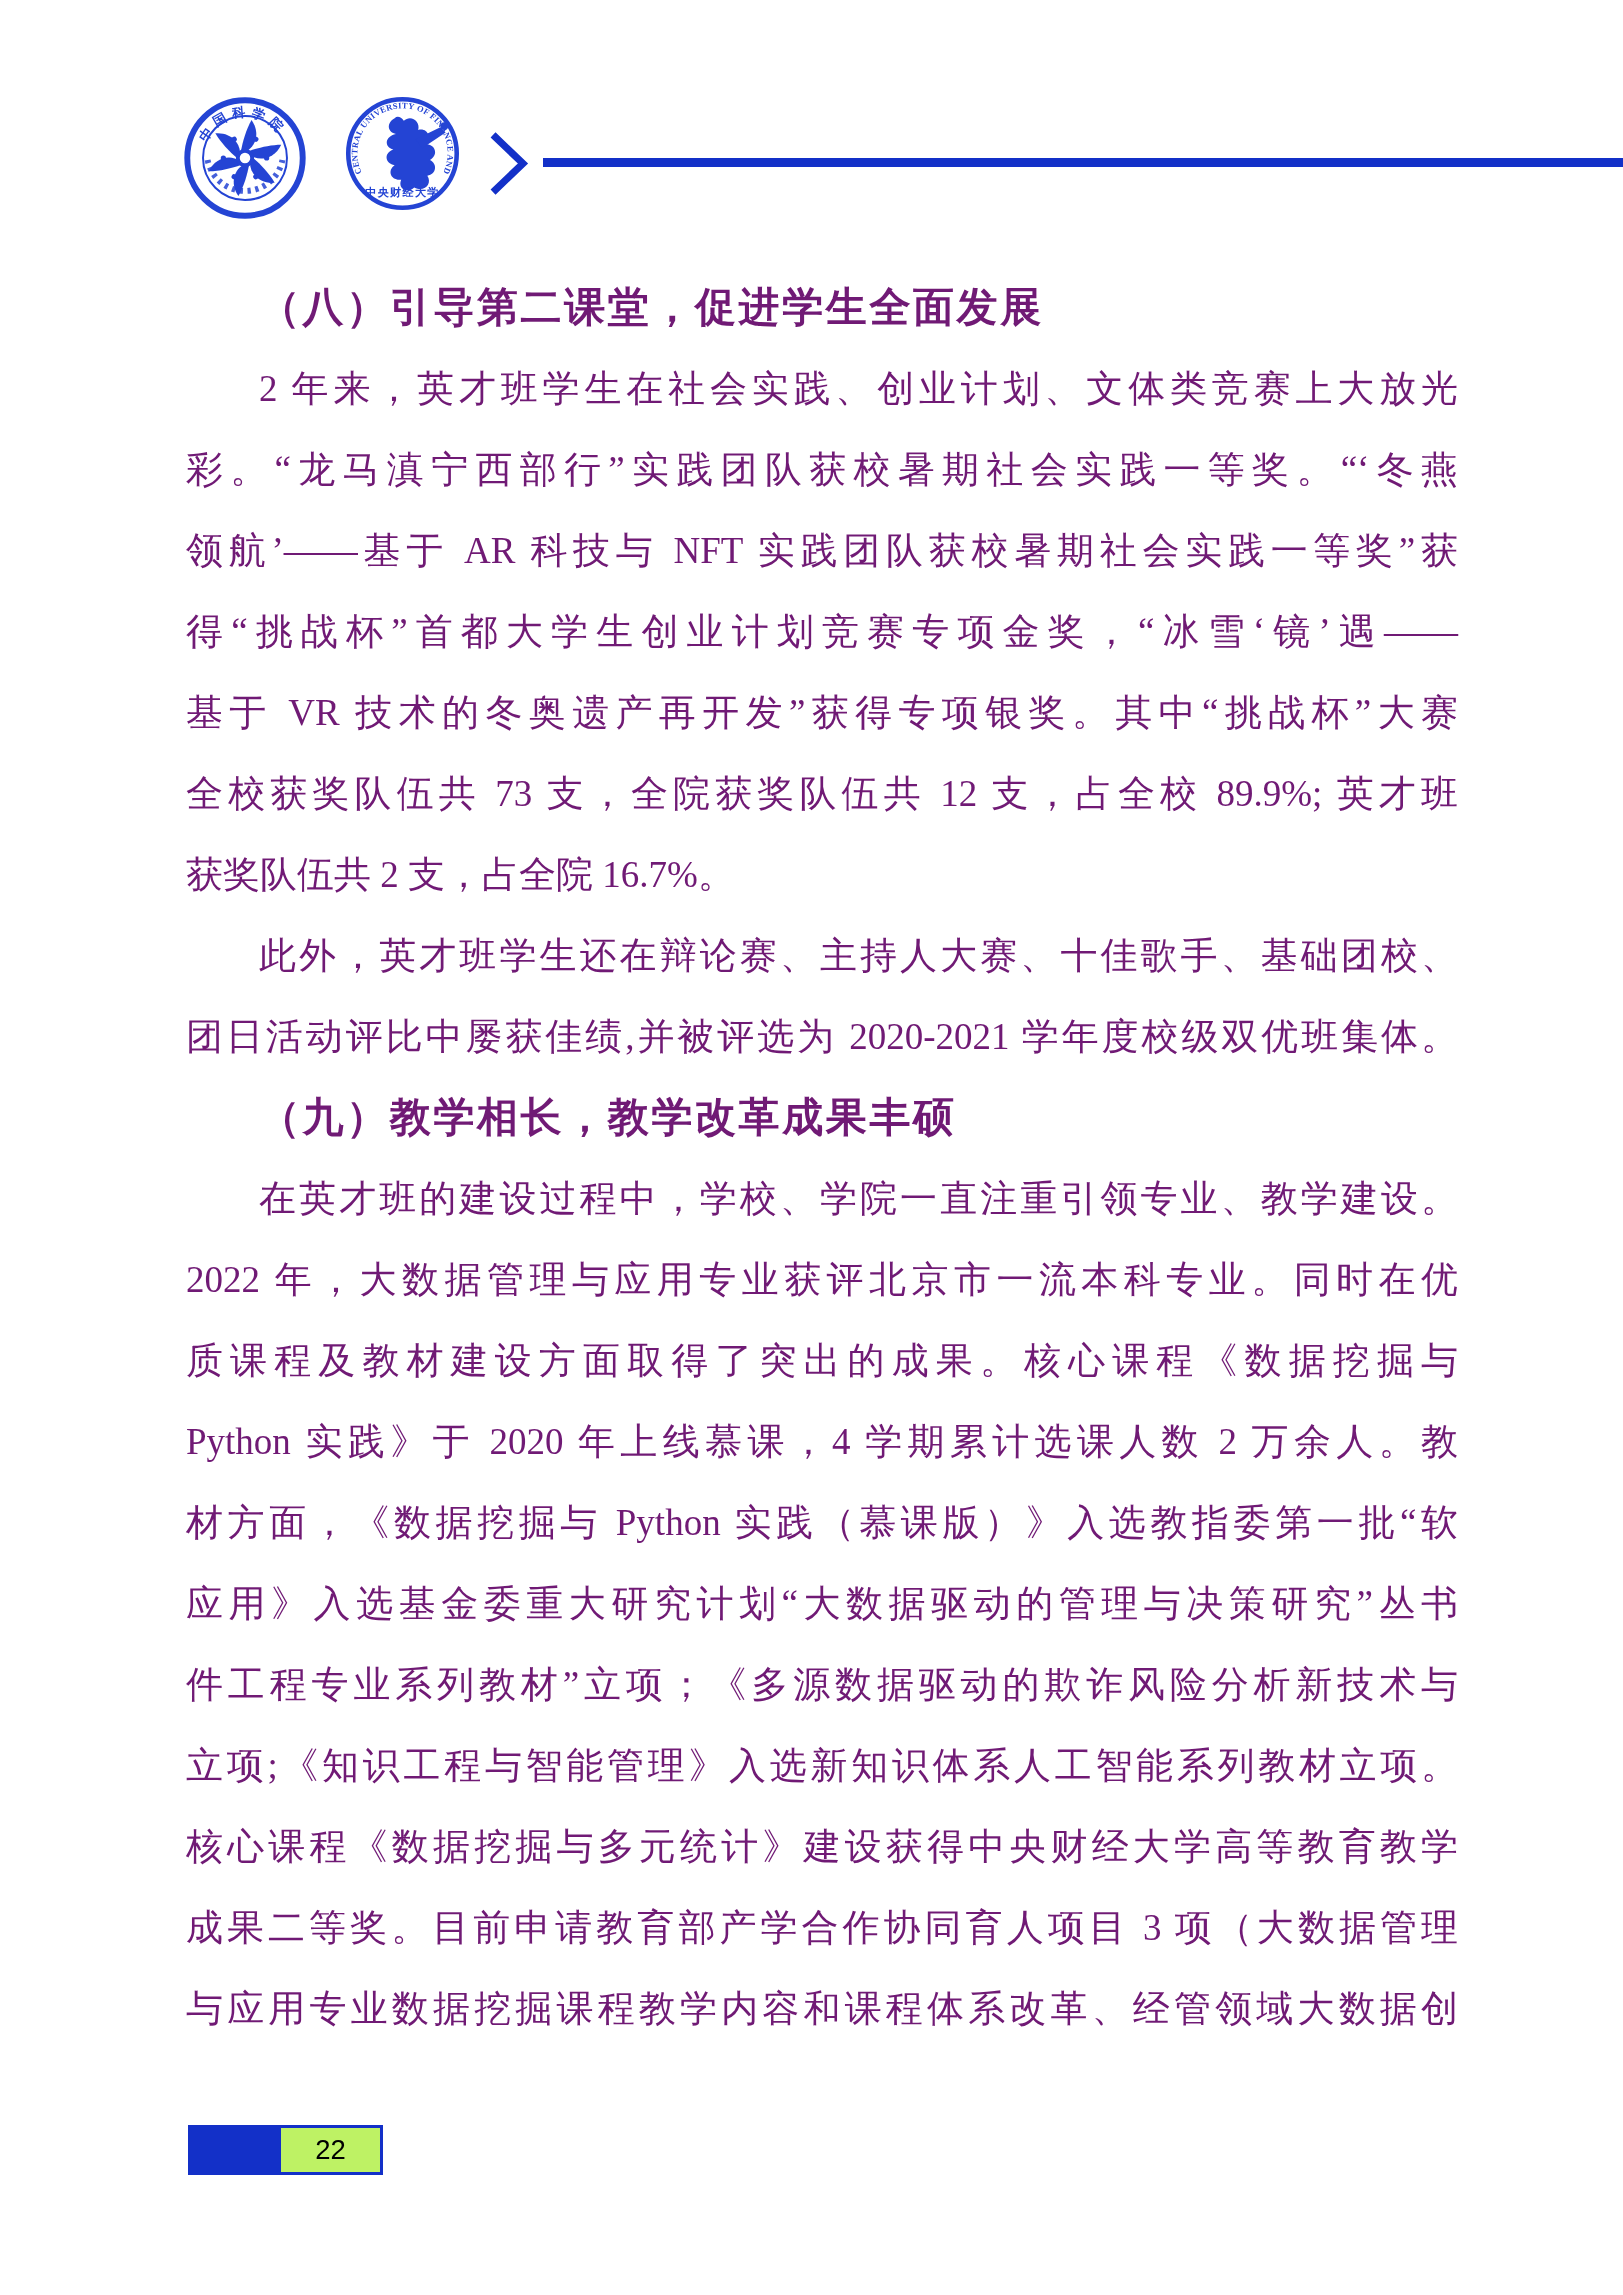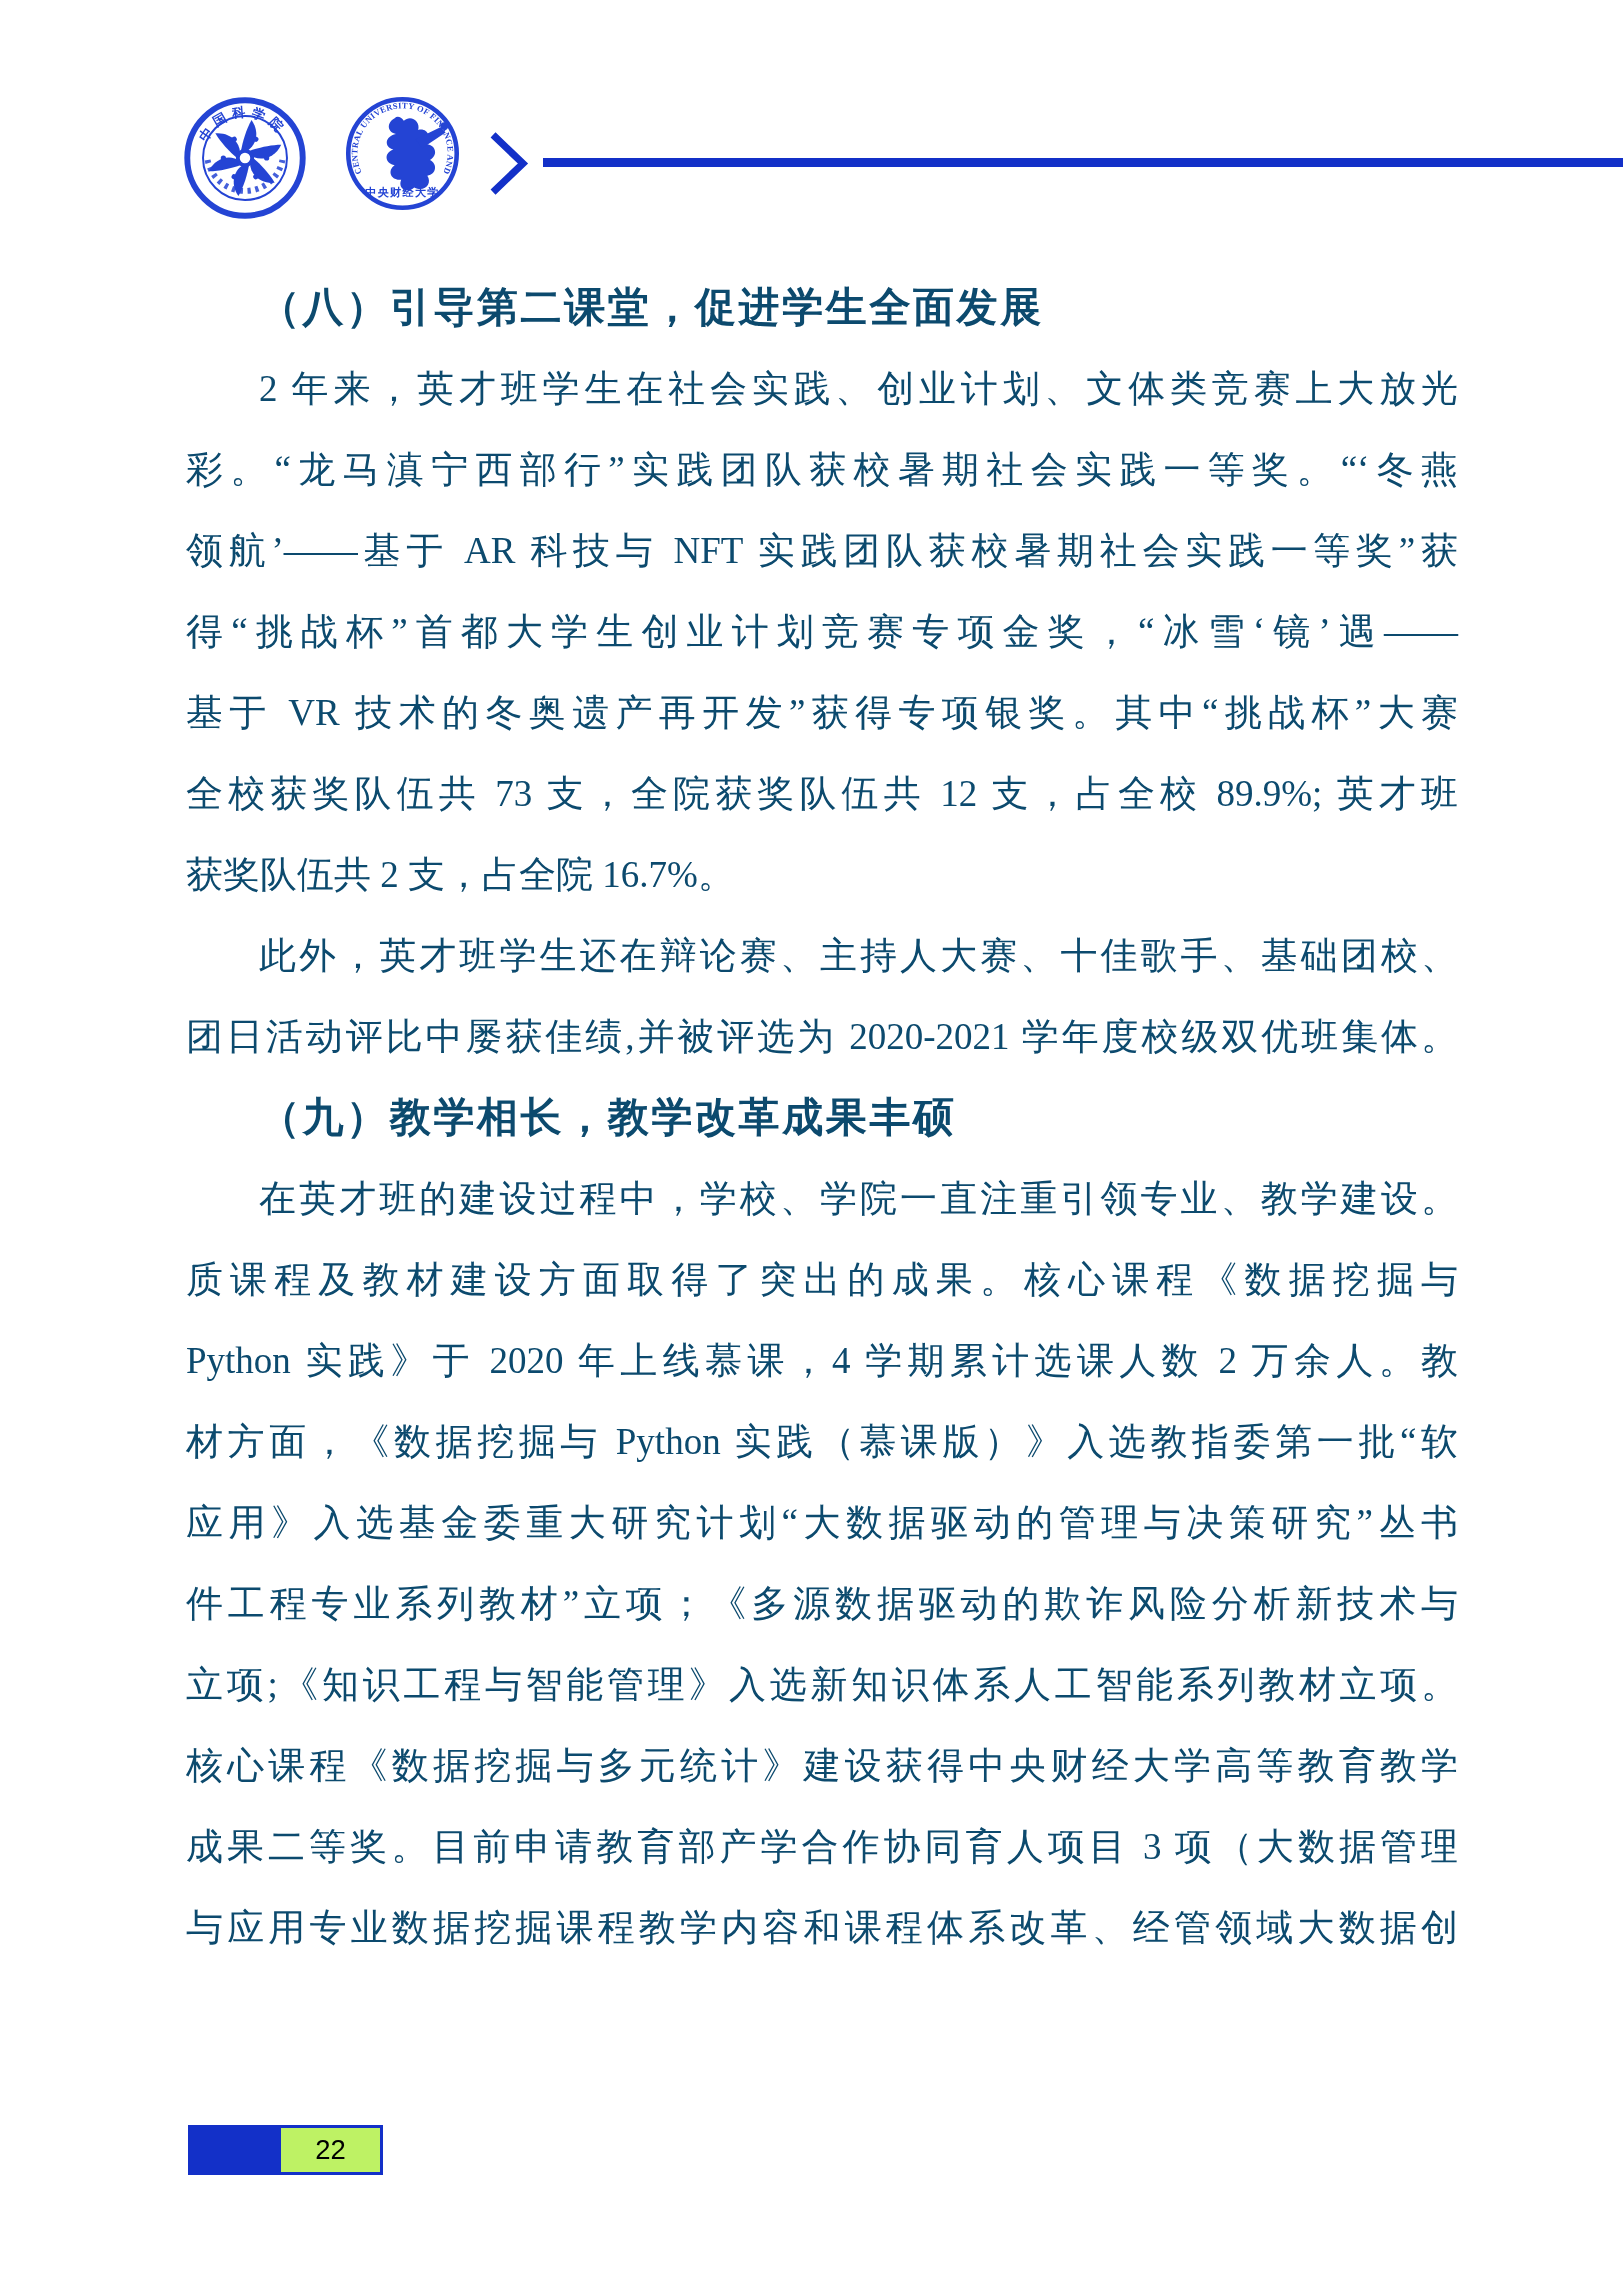--- a/index.html
+++ b/index.html
@@ -9,21 +9,21 @@
   }
   
   .logo{position:absolute;}
   #logo-cas{left:184px;top:97px;}
   #logo-cufe{left:345px;top:96px;}
   .chev{position:absolute;left:485px;top:131px;}
   .rule{position:absolute;left:543px;top:158px;width:1080px;height:8.5px;background:#1330c8;}
   
   .content{position:absolute;left:186px;top:267px;width:1272px;}
   .ln{
-    height:81px;line-height:81px;font-size:37px;color:#0c4a6e;
+    height:81px;line-height:81px;font-size:37px;color:#701a75;
     text-align:justify;text-align-last:justify;text-justify:inter-character;
   }
   .ln.h{
     font-size:41px;font-weight:bold;text-align:left;text-align-last:left;
     padding-left:73px;letter-spacing:2.6px;
   }
   .ln.ind{text-indent:73px;}
   .ln.end{text-align-last:left;}
   
   .footer{position:absolute;left:188px;top:2125px;height:50px;display:flex;}
@@ -108,20 +108,21 @@
     <div class="ln">彩。“龙马滇宁西部行”实践团队获校暑期社会实践一等奖。“‘冬燕</div>
     <div class="ln">领航’——基于 AR 科技与 NFT 实践团队获校暑期社会实践一等奖”获</div>
     <div class="ln">得“挑战杯”首都大学生创业计划竞赛专项金奖，“冰雪‘镜’遇——</div>
     <div class="ln">基于 VR 技术的冬奥遗产再开发”获得专项银奖。其中“挑战杯”大赛</div>
     <div class="ln">全校获奖队伍共 73 支，全院获奖队伍共 12 支，占全校 89.9%; 英才班</div>
     <div class="ln end">获奖队伍共 2 支，占全院 16.7%。</div>
     <div class="ln ind">此外，英才班学生还在辩论赛、主持人大赛、十佳歌手、基础团校、</div>
     <div class="ln">团日活动评比中屡获佳绩,并被评选为 2020-2021 学年度校级双优班集体。</div>
     <div class="ln h">（九）教学相长，教学改革成果丰硕</div>
     <div class="ln ind">在英才班的建设过程中，学校、学院一直注重引领专业、教学建设。</div>
+    <div class="ln">2022 年，大数据管理与应用专业获评北京市一流本科专业。同时在优</div>
     <div class="ln">质课程及教材建设方面取得了突出的成果。核心课程《数据挖掘与</div>
     <div class="ln">Python 实践》于 2020 年上线慕课，4 学期累计选课人数 2 万余人。教</div>
     <div class="ln">材方面，《数据挖掘与 Python 实践（慕课版）》入选教指委第一批“软</div>
     <div class="ln">应用》入选基金委重大研究计划“大数据驱动的管理与决策研究”丛书</div>
     <div class="ln">件工程专业系列教材”立项；《多源数据驱动的欺诈风险分析新技术与</div>
     <div class="ln">立项;《知识工程与智能管理》入选新知识体系人工智能系列教材立项。</div>
     <div class="ln">核心课程《数据挖掘与多元统计》建设获得中央财经大学高等教育教学</div>
     <div class="ln">成果二等奖。目前申请教育部产学合作协同育人项目 3 项（大数据管理</div>
     <div class="ln">与应用专业数据挖掘课程教学内容和课程体系改革、经管领域大数据创</div>
   </div>

